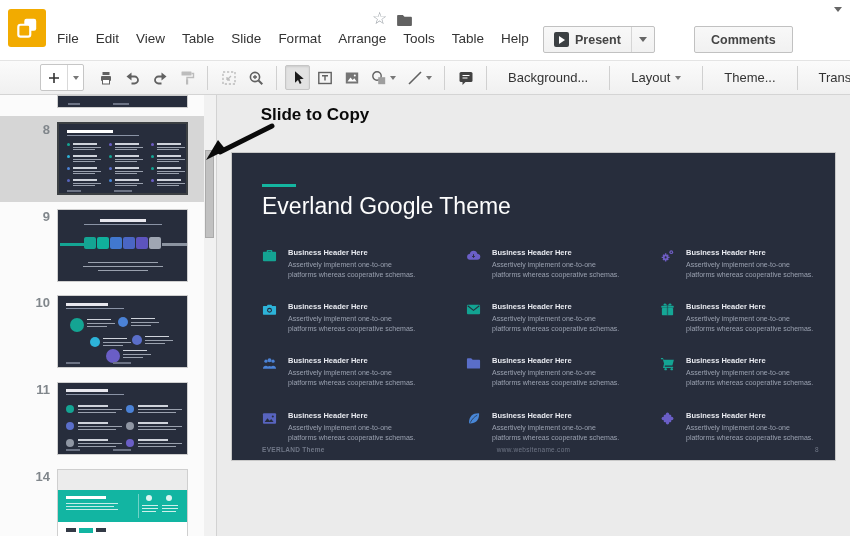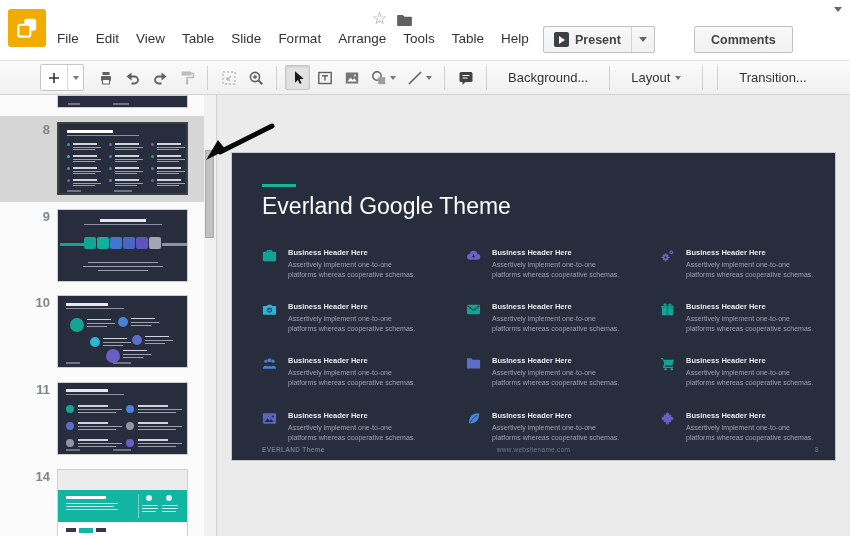--- a/index.html
+++ b/index.html
@@ -211,20 +211,23 @@
         <div class="tb-sep"></div>
         <button class="tb-text">
           <span>Background...</span>
         </button>
         <div class="tb-sep"></div>
         <button class="tb-text">
           <span>Layout</span>
           <span class="smallcaret"></span>
         </button>
         <div class="tb-sep"></div>
+        <button class="tb-text">
+          <span>Theme...</span>
+        </button>
         <div class="tb-sep"></div>
         <button class="tb-text">
           <span>Transition...</span>
         </button>
       </div>
   </div>
 
   <div class="filmstrip">
     <div>
         <div class="thumb" style="top: 0px; height: 13px;">
@@ -548,19 +551,20 @@
             <div>platforms whereas cooperative schemas.</div>
           </span>
         </div>
       </div>
     <div class="sfoot sfl">EVERLAND Theme</div>
     <div class="sfoot sfc">www.websitename.com</div>
     <div class="sfoot sfr">8</div>
   </div>
 
   <div class="ann">
+    <div>Slide to Copy</div>
   </div>
   <svg class="ann-arrow" width="75" height="48" viewBox="0 0 75 48">
     <path d="M68 10 L16 36" stroke="#0a0a0a" stroke-width="5" stroke-linecap="round"></path>
     <polygon points="2,44 22,34 14,24" fill="#0a0a0a"></polygon>
   </svg>
 
 </div>
 
 </body></html>

